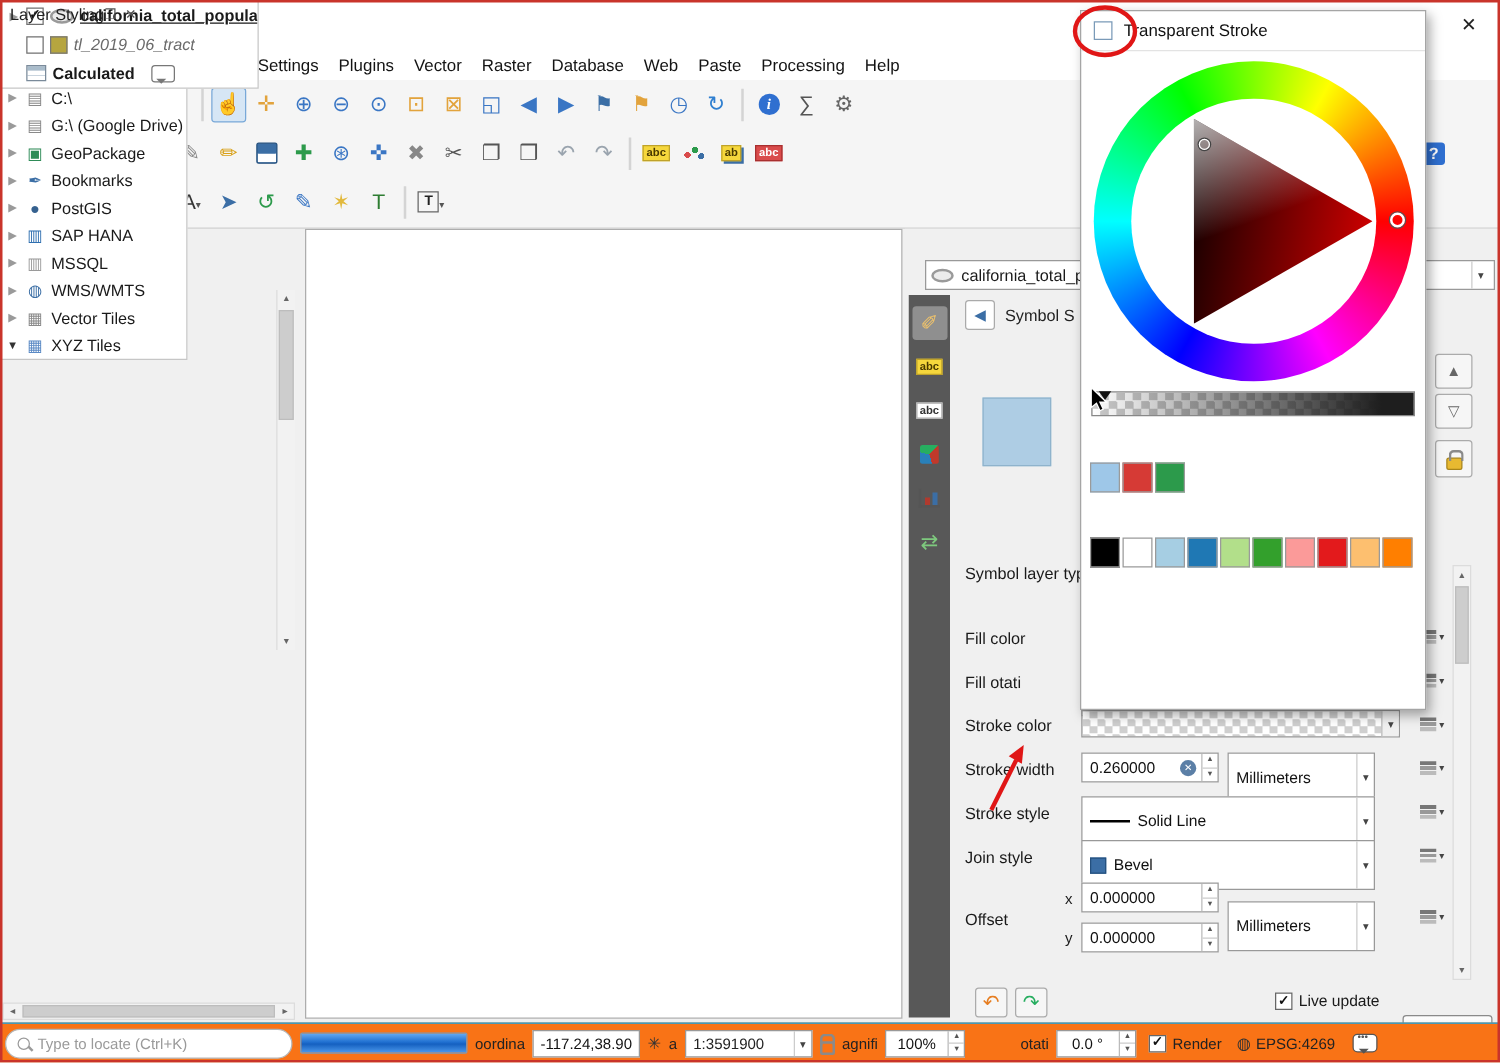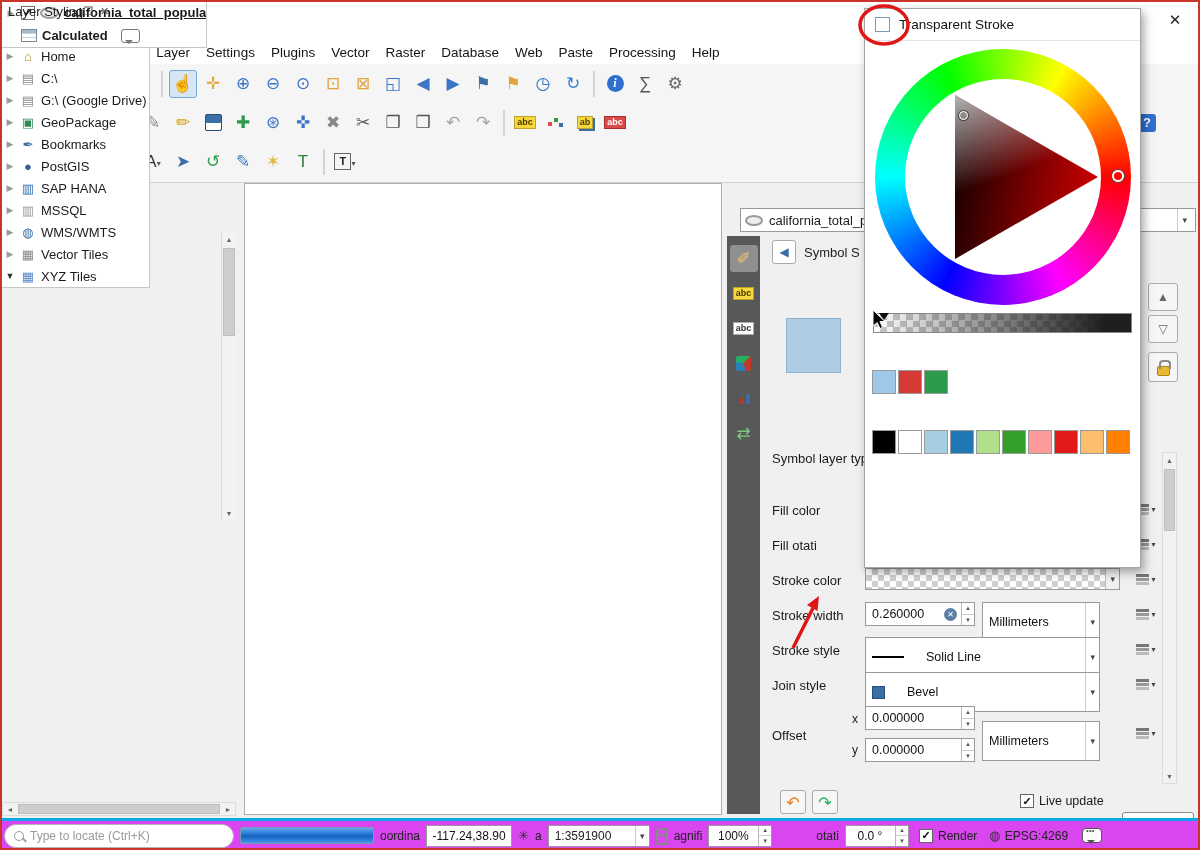--- a/index.html
+++ b/index.html
@@ -102,38 +102,38 @@
 .prop-label{position:absolute;font-size:13px;color:#1a1a1a;white-space:nowrap}
 .colorbar{position:absolute;height:22px;border:1px solid #999;display:flex;align-items:center}
 .checker{background:repeating-conic-gradient(#cfcfcf 0% 25%,#fff 0% 50%);background-size:12px 12px}
 .spinbox{position:absolute;height:24px;border:1px solid #999;background:#fff;display:flex;align-items:center;padding:0 15px 0 6px;font-size:12.5px;color:#111}
 .spin-ar{position:absolute;right:0;top:0;bottom:0;width:13px;border-left:1px solid #bbb;display:flex;flex-direction:column}
 .spin-ar::before,.spin-ar::after{flex:1;display:flex;align-items:center;justify-content:center;font-size:6px;color:#555}
 .spin-ar::before{content:"▲";border-bottom:1px solid #ccc}
 .spin-ar::after{content:"▼"}
 .clear-x{width:13px;height:13px;border-radius:50%;background:#5b7fa6;margin-left:auto;margin-right:2px;display:flex;align-items:center;justify-content:center}
 .clear-x::after{content:"✕";font-size:8px;color:#fff}
-.pcombo{position:absolute;height:40px;border:1px solid #999;background:#fff;display:flex;align-items:center;gap:22px;padding:0 0 0 6px;font-size:12.5px;color:#111;overflow:hidden}
+.pcombo{position:absolute;height:40px;border:1px solid #999;background:#fff;display:flex;align-items:center;gap:6px;padding:0 0 0 6px;font-size:12.5px;color:#111;overflow:hidden}
 .line-sample{width:32px;height:2px;background:#000;flex:0 0 auto}
 .join-sample{width:13px;height:13px;background:#3b6ea5;border:1px solid #24507e;flex:0 0 auto}
 .ov-btn{position:absolute;width:30px;height:24px;display:flex;align-items:center;justify-content:center;gap:2px}
 .ov-btn::before{content:"";width:13px;height:11px;background:linear-gradient(#777 0 3px,transparent 3px 4px,#999 4px 7px,transparent 7px 8px,#bbb 8px 11px)}
 .ov-btn::after{content:"▾";font-size:8px;color:#444}
 .cbar-dd{margin-left:auto;height:100%;display:flex;align-items:center;padding:0 4px;font-size:9px;color:#444;background:#f0f0f0;border-left:1px solid #bbb}
 #rs-undo,#rs-redo{position:absolute;top:790px;width:26px;height:24px;display:flex;align-items:center;justify-content:center;font-size:16px;background:#f6f6f6;border:1px solid #ababab;border-radius:3px}
 #rs-undo{left:780px;color:#e67e22}
 #rs-redo{left:812px;color:#27ae60}
 #rs-live{position:absolute;left:1020px;top:794px;display:flex;align-items:center;gap:5px;font-size:12.5px}
 .cbox{width:14px;height:14px;border:1px solid #666;background:#fff;display:inline-flex;align-items:center;justify-content:center}
 .cbox[data-checked="true"]::after{content:"✓";font-size:11px;font-weight:bold;color:#111;line-height:1}
 #rs-apply{position:absolute;left:1122px;top:812px;width:72px;height:29px;border:1px solid #8a8a8a;border-radius:3px;background:linear-gradient(#fdfdfd,#e6e6e6);display:flex;align-items:center;justify-content:center;font-size:13px;color:#111}
 #rs-scroll{position:absolute;left:1162px;top:452px;width:15px;height:332px;background:#f2f2f2;border:1px solid #dcdcdc}
 #rs-vthumb{top:16px;height:62px}
 
-#statusbar{position:absolute;left:0;top:818px;width:1200px;height:32px;background:#d946ef;border-top:3px solid #0ea5e9;display:flex;align-items:center;padding:0 4px;font-size:12px;color:#222;gap:6px}
+#statusbar{position:absolute;left:0;top:818px;width:1200px;height:32px;background:#f97316;border-top:1px solid #0ea5e9;display:flex;align-items:center;padding:0 4px;font-size:12px;color:#222;gap:6px}
 #locate{width:230px;height:24px;border:1px solid #b5b5b5;border-radius:12px;background:#fff;display:flex;align-items:center;padding:0 9px;gap:6px;flex:0 0 auto}
 #locate input{border:none;outline:none;width:100%;font-size:12px;font-family:inherit;color:#333;background:transparent}
 #locate input::placeholder{color:#9a9a9a}
 .mag-icon{width:10px;height:10px;border:1.5px solid #9a9a9a;border-radius:50%;position:relative;flex:0 0 auto}
 .mag-icon::after{content:"";position:absolute;width:5px;height:1.5px;background:#9a9a9a;transform:rotate(45deg);right:-4px;bottom:-1px}
 #sb-progress{width:134px;height:17px;border:1px solid #7f9ab5;border-radius:2px;background:linear-gradient(180deg,#63a8f0,#1f6fd0 45%,#1560c0 55%,#4a97ea);flex:0 0 auto}
 .sb-input{height:22px;border:1px solid #999;background:#fff;display:flex;align-items:center;justify-content:center;font-size:12px;color:#111;position:relative;flex:0 0 auto}
 #sb-coord{width:86px}
 .sb-combo{height:22px;border:1px solid #999;background:#fff;display:flex;align-items:center;padding-left:6px;font-size:12px;flex:0 0 auto}
 #sb-scale{width:102px}
@@ -709,20 +709,27 @@
 <div id="layers-list">
 
     <div class="lrow" data-checked="true" data-style="bold-underline">
       <span class="tarrow">▶</span>
       <span class="lcheck"></span>
       <span class="licon" data-kind="oval"></span>
       <span class="llabel">california_total_popula</span>
 
     </div>
 
+    <div class="lrow" data-checked="false" data-style="italic">
+      <span class="tarrow"></span>
+      <span class="lcheck"></span>
+      <span class="licon" data-kind="swatch" style="background: rgb(182, 165, 63);"></span>
+      <span class="llabel">tl_2019_06_tract</span>
+
+    </div>
 
     <div class="lrow" data-checked="none" data-style="bold" data-bubble="true">
       <span class="tarrow"></span>
 
       <span class="licon" data-kind="table"></span>
       <span class="llabel">Calculated</span>
       <span class="lbubble"></span>
     </div>
 
   </div>

